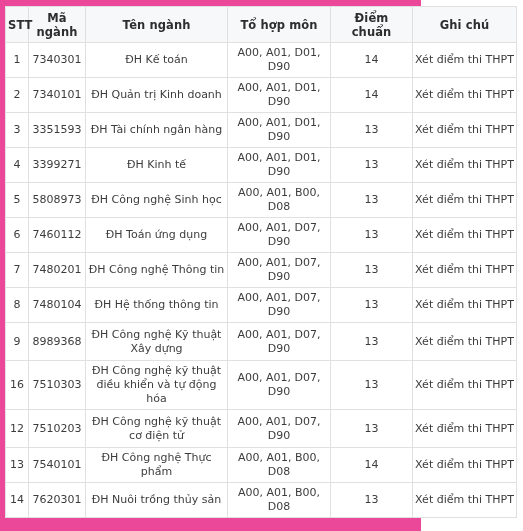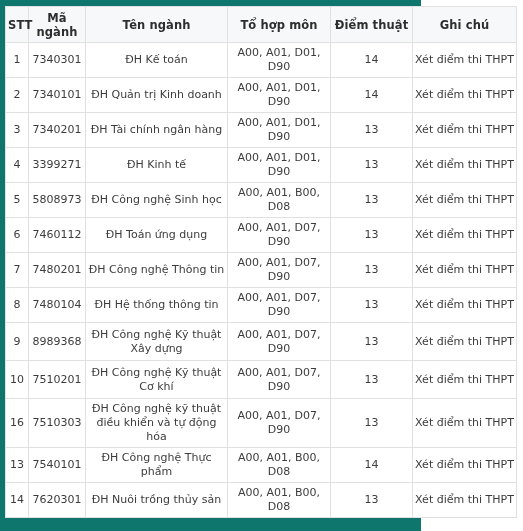--- a/index.html
+++ b/index.html
@@ -11,21 +11,21 @@
     width: 523px;
     height: 531px;
     font-family: "DejaVu Sans", "Liberation Sans", sans-serif;
     color: #333333;
     overflow: hidden;
   }
   .page {
     position: relative;
     width: 421px;
     height: 531px;
-    background: #0f766e;
+    background: #ec4899;
     box-sizing: border-box;
     padding: 6px 7px 0 5px;
   }
   table.score-table {
     border-collapse: collapse;
     width: 511px;
     table-layout: fixed;
     background: #ffffff;
   }
   table.score-table th,
@@ -78,21 +78,21 @@
       <col class="col-tohop">
       <col class="col-diem">
       <col class="col-ghichu">
     </colgroup>
     <thead>
       <tr>
         <th>STT</th>
         <th>Mã ngành</th>
         <th>Tên ngành</th>
         <th>Tổ hợp môn</th>
-        <th>Điểm thuật</th>
+        <th>Điểm chuẩn</th>
         <th>Ghi chú</th>
       </tr>
     </thead>
     <tbody id="table-body">
         <tr>
           <td>1</td>
           <td>7340301</td>
           <td class="cell-name">ĐH Kế toán</td>
           <td>A00, A01, D01, D90</td>
           <td>14</td>
@@ -101,21 +101,21 @@
         <tr>
           <td>2</td>
           <td>7340101</td>
           <td class="cell-name">ĐH Quản trị Kinh doanh</td>
           <td>A00, A01, D01, D90</td>
           <td>14</td>
           <td>Xét điểm thi THPT</td>
         </tr>
         <tr>
           <td>3</td>
-          <td>7340201</td>
+          <td>3351593</td>
           <td class="cell-name">ĐH Tài chính ngân hàng</td>
           <td>A00, A01, D01, D90</td>
           <td>13</td>
           <td>Xét điểm thi THPT</td>
         </tr>
         <tr>
           <td>4</td>
           <td>3399271</td>
           <td class="cell-name">ĐH Kinh tế</td>
           <td>A00, A01, D01, D90</td>
@@ -156,31 +156,31 @@
         </tr>
         <tr class="tall">
           <td>9</td>
           <td>8989368</td>
           <td class="cell-name">ĐH Công nghệ Kỹ thuật Xây dựng</td>
           <td>A00, A01, D07, D90</td>
           <td>13</td>
           <td>Xét điểm thi THPT</td>
         </tr>
         <tr class="tall">
-          <td>10</td>
-          <td>7510201</td>
-          <td class="cell-name">ĐH Công nghệ Kỹ thuật Cơ khí</td>
-          <td>A00, A01, D07, D90</td>
-          <td>13</td>
-          <td>Xét điểm thi THPT</td>
-        </tr>
-        <tr class="tall">
           <td>16</td>
           <td>7510303</td>
           <td class="cell-name">ĐH Công nghệ kỹ thuật điều khiển và tự động hóa</td>
+          <td>A00, A01, D07, D90</td>
+          <td>13</td>
+          <td>Xét điểm thi THPT</td>
+        </tr>
+        <tr class="tall">
+          <td>12</td>
+          <td>7510203</td>
+          <td class="cell-name">ĐH Công nghệ kỹ thuật cơ điện tử</td>
           <td>A00, A01, D07, D90</td>
           <td>13</td>
           <td>Xét điểm thi THPT</td>
         </tr>
         <tr>
           <td>13</td>
           <td>7540101</td>
           <td class="cell-name">ĐH Công nghệ Thực phẩm</td>
           <td>A00, A01, B00, D08</td>
           <td>14</td>

